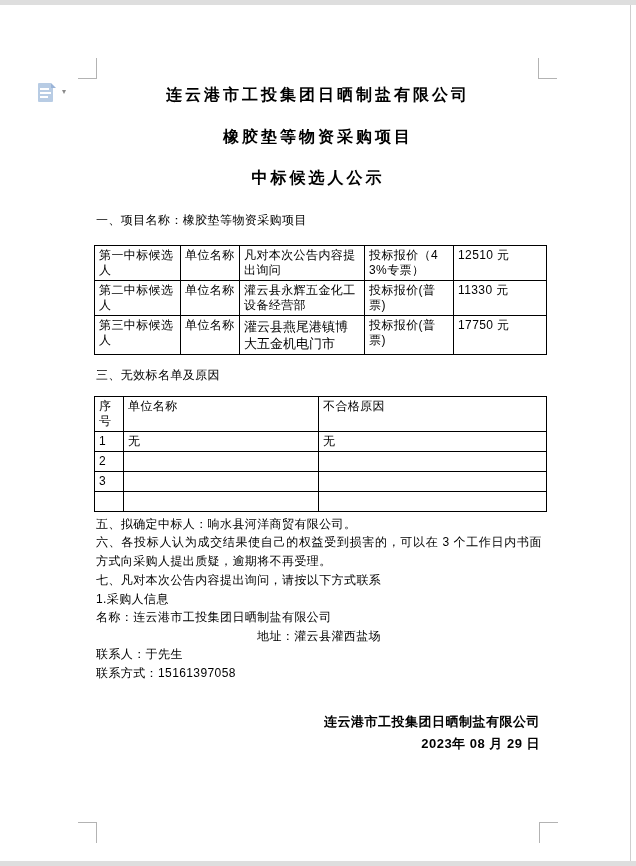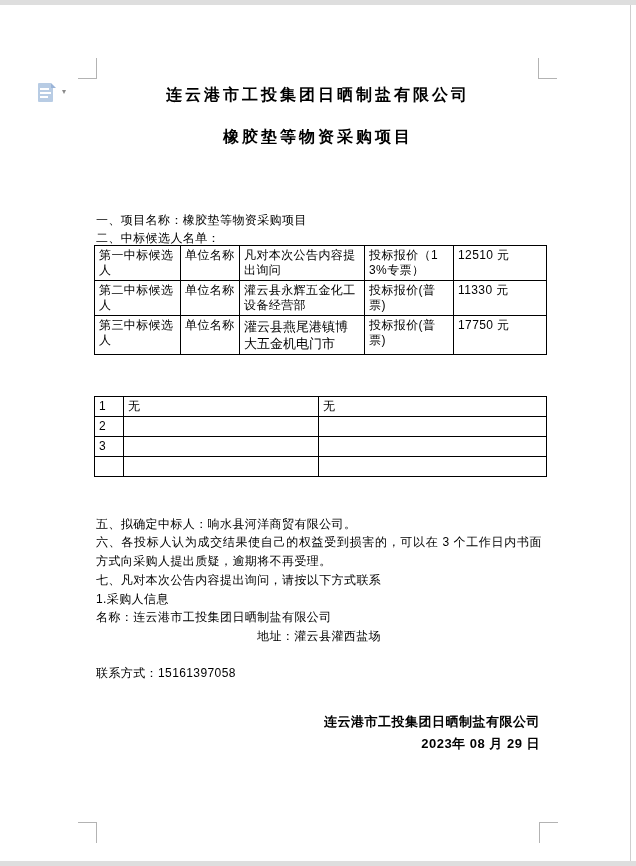--- a/index.html
+++ b/index.html
@@ -64,65 +64,71 @@
         <div class="fold"></div>
         <div class="ln" style="top:5px;width:9px;"></div>
         <div class="ln" style="top:9px;width:11px;"></div>
         <div class="ln" style="top:13px;width:8px;"></div>
       </div>
       <div class="paste-caret">▾</div>
     </div>
 
     <div class="abs doc-title" style="top:80px;">连云港市工投集团日晒制盐有限公司</div>
     <div class="abs doc-title" style="top:122px;">橡胶垫等物资采购项目</div>
+    <div class="abs doc-title" style="top:163px;">中标候选人公示</div>
 
     <div class="abs body-line" style="top:206px;">一、项目名称：橡胶垫等物资采购项目</div>
-    <div class="abs body-line" style="top:224px;">二、中标候选人名单：</div>
 
     <table class="tbl" style="top:240px;">
       <colgroup>
         <col style="width:86px;">
           <col style="width:59px;">
           <col style="width:125px;">
         <col style="width:89px;">
           <col style="width:93px;">
       </colgroup>
       <tbody>
           <tr style="height:33px;margin-left:30px;">
         <td>第一中标候选人</td>
         <td>单位名称</td>
         <td>凡对本次公告内容提出询问</td>
-        <td>投标报价（13%专票）</td>
+        <td>投标报价（43%专票）</td>
         <td>12510 元</td>
       </tr>
       <tr style="height:32px;">
         <td>第二中标候选人</td>
         <td>单位名称</td>
         <td>灌云县永辉五金化工设备经营部</td>
         <td>投标报价(普票)</td>
         <td>11330 元</td>
       </tr>
       <tr style="height:38px;">
         <td>第三中标候选人</td>
         <td>单位名称</td>
         <td class="alt-font">灌云县燕尾港镇博大五金机电门市</td>
         <td>投标报价(普票)</td>
         <td>17750 元</td>
       </tr>
     </tbody>
       </table>
 
+    <div class="abs body-line" style="top:361px;">三、无效标名单及原因</div>
 
     <table class="tbl" style="top:391px;">
       <colgroup>
         <col style="width:29px;">
           <col style="width:195px;">
           <col style="width:228px;">
       </colgroup>
       <tbody>
+          <tr style="height:17px;">
+        <td>序号</td>
+        <td>单位名称</td>
+        <td>不合格原因</td>
+      </tr>
       <tr style="height:18px;">
         <td>1</td>
         <td>无</td>
         <td>无</td>
       </tr>
       <tr style="height:18px;">
         <td>2</td>
         <td></td>
         <td></td>
       </tr>
@@ -139,19 +145,20 @@
     </tbody>
       </table>
 
     <div class="abs body-line" style="top:510px;">五、拟确定中标人：响水县河洋商贸有限公司。</div>
     <div class="abs body-line para" style="top:528px;">六、各投标人认为成交结果使自己的权益受到损害的，可以在 3 个工作日内书面方式向采购人提出质疑，逾期将不再受理。</div>
     <div class="abs body-line" style="top:566px;">七、凡对本次公告内容提出询问，请按以下方式联系</div>
     <div class="abs body-line" style="top:585px;">1.采购人信息</div>
 
     <div class="abs body-line" style="top:603px;">名称：连云港市工投集团日晒制盐有限公司</div>
     <div class="abs body-line" style="top:622px;text-align:center;">地址：灌云县灌西盐场</div>
+    <div class="abs body-line" style="top:640px;">联系人：于先生</div>
     <div class="abs body-line" style="top:659px;">联系方式：15161397058</div>
 
     <div class="abs sig" style="top:708px;">连云港市工投集团日晒制盐有限公司</div>
     <div class="abs sig" style="top:730px;">2023年 08 月 29 日</div>
 
   </div>
 </div>
 
 </body></html>

